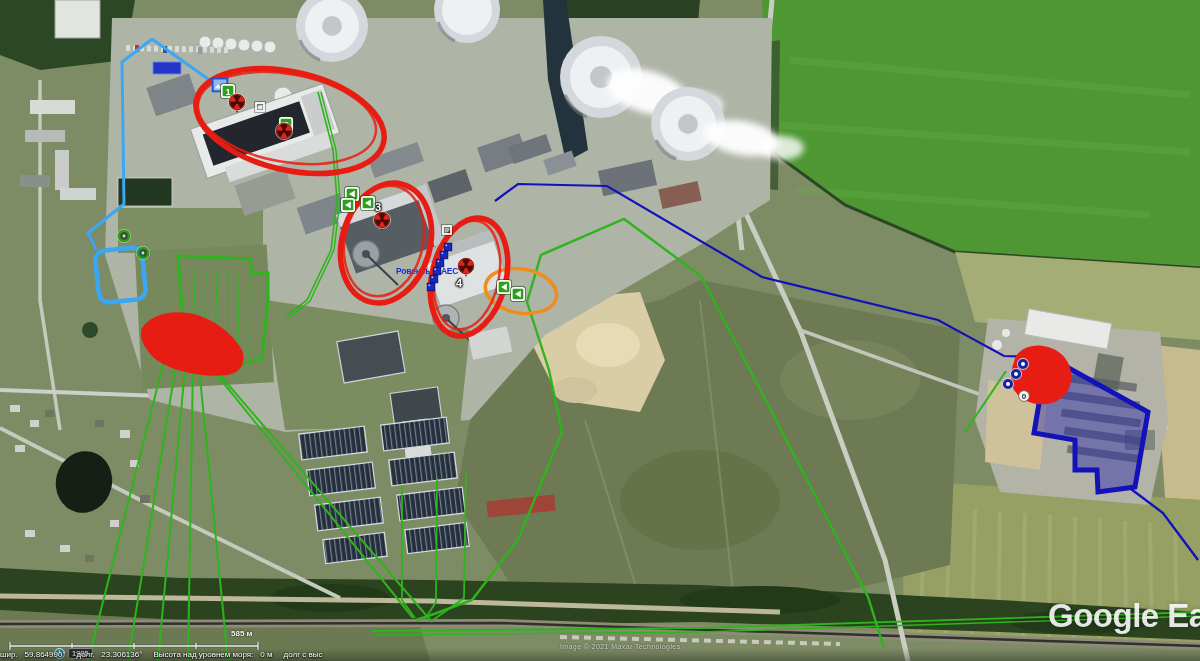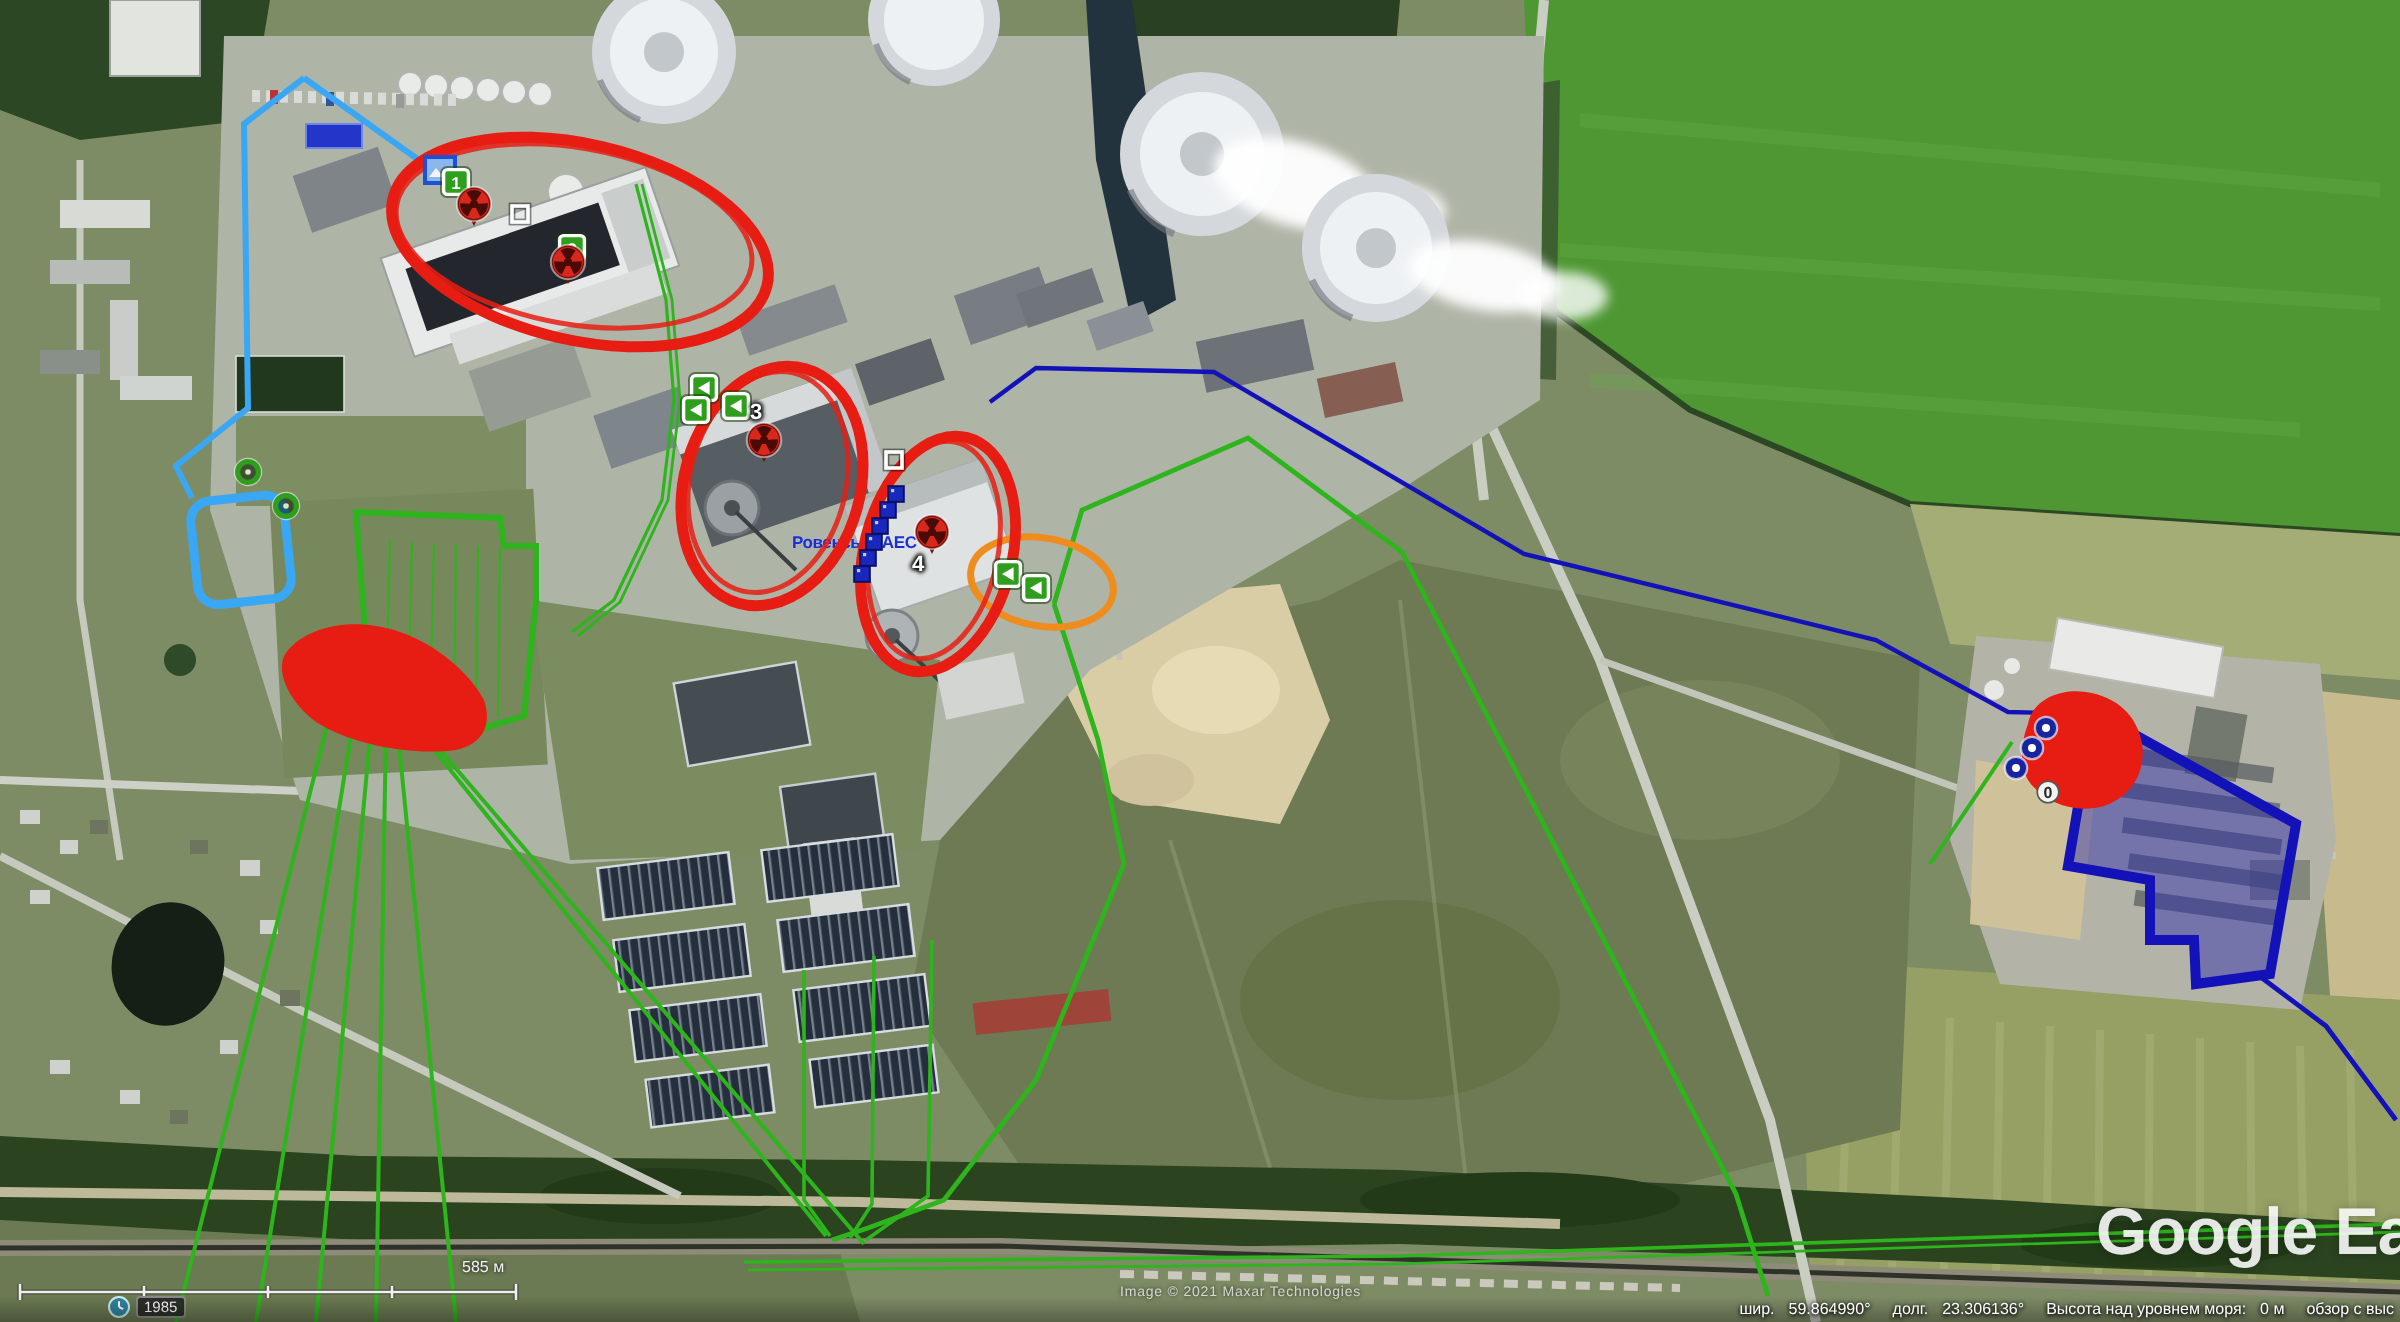--- a/index.html
+++ b/index.html
@@ -22,27 +22,27 @@
   #map-label{position:absolute;left:396px;top:266px;font-size:8.5px;font-weight:bold;
     color:var(--label_blue);letter-spacing:-0.2px;white-space:nowrap;
     text-shadow:0 0 1px rgba(210,220,255,0.35);}
   #watermark{position:absolute;left:1048px;top:597px;font-size:33px;font-weight:600;
     color:rgba(255,255,255,0.88);letter-spacing:-0.5px;white-space:nowrap;
     text-shadow:0 0 5px rgba(0,0,0,0.25);}
   #attribution{position:absolute;left:560px;top:643px;font-size:7px;
     color:rgba(255,255,255,0.72);letter-spacing:0.4px;white-space:nowrap;
     text-shadow:0 0 2px rgba(0,0,0,0.8);}
   #statusbar{position:absolute;left:0;right:0;bottom:0;height:13px;display:flex;
-    justify-content:flex-end;align-items:center;gap:7px;padding-right:3px;
+    justify-content:flex-start;align-items:center;gap:7px;padding-right:3px;
     font-size:8px;color:#fff;text-shadow:0 0 2px #000,0 1px 2px #000;
     background:linear-gradient(rgba(0,0,0,0),rgba(0,0,0,0.30));white-space:nowrap;}
   #statusbar .gap{margin-left:4px;}
   #scalebar{position:absolute;left:0;top:638px;}
   #scale-label{position:absolute;left:231px;top:629px;font-size:8px;color:#f2f2f2;
-    text-shadow:0 0 2px #000;}
+    text-shadow:0 0 2px #000;font-weight:bold;}
   #history{position:absolute;left:54px;top:648px;display:flex;align-items:center;gap:3px;}
   #year-box{background:rgba(35,35,35,0.88);border:1px solid #8a8a8a;border-radius:2px;
     color:#fff;font-size:7.5px;padding:0 3px;line-height:9px;}
 </style>
 </head>
 <body>
 
 <div id="screen">
 
   <svg id="base-map" width="1200" height="661" viewBox="0 0 1200 661">
@@ -557,15 +557,15 @@
     <span id="year-box">1985</span>
   </div>
 
   <div id="statusbar">
     <span>шир.</span>
     <span>59.864990°</span>
     <span class="gap">долг.</span>
     <span>23.306136°</span>
     <span class="gap">Высота над уровнем моря:</span>
     <span>0 м</span>
-    <span class="gap">обзор с выс</span>
+    <span class="gap">долг с выс</span>
   </div>
 </div>
 
 </body></html>

